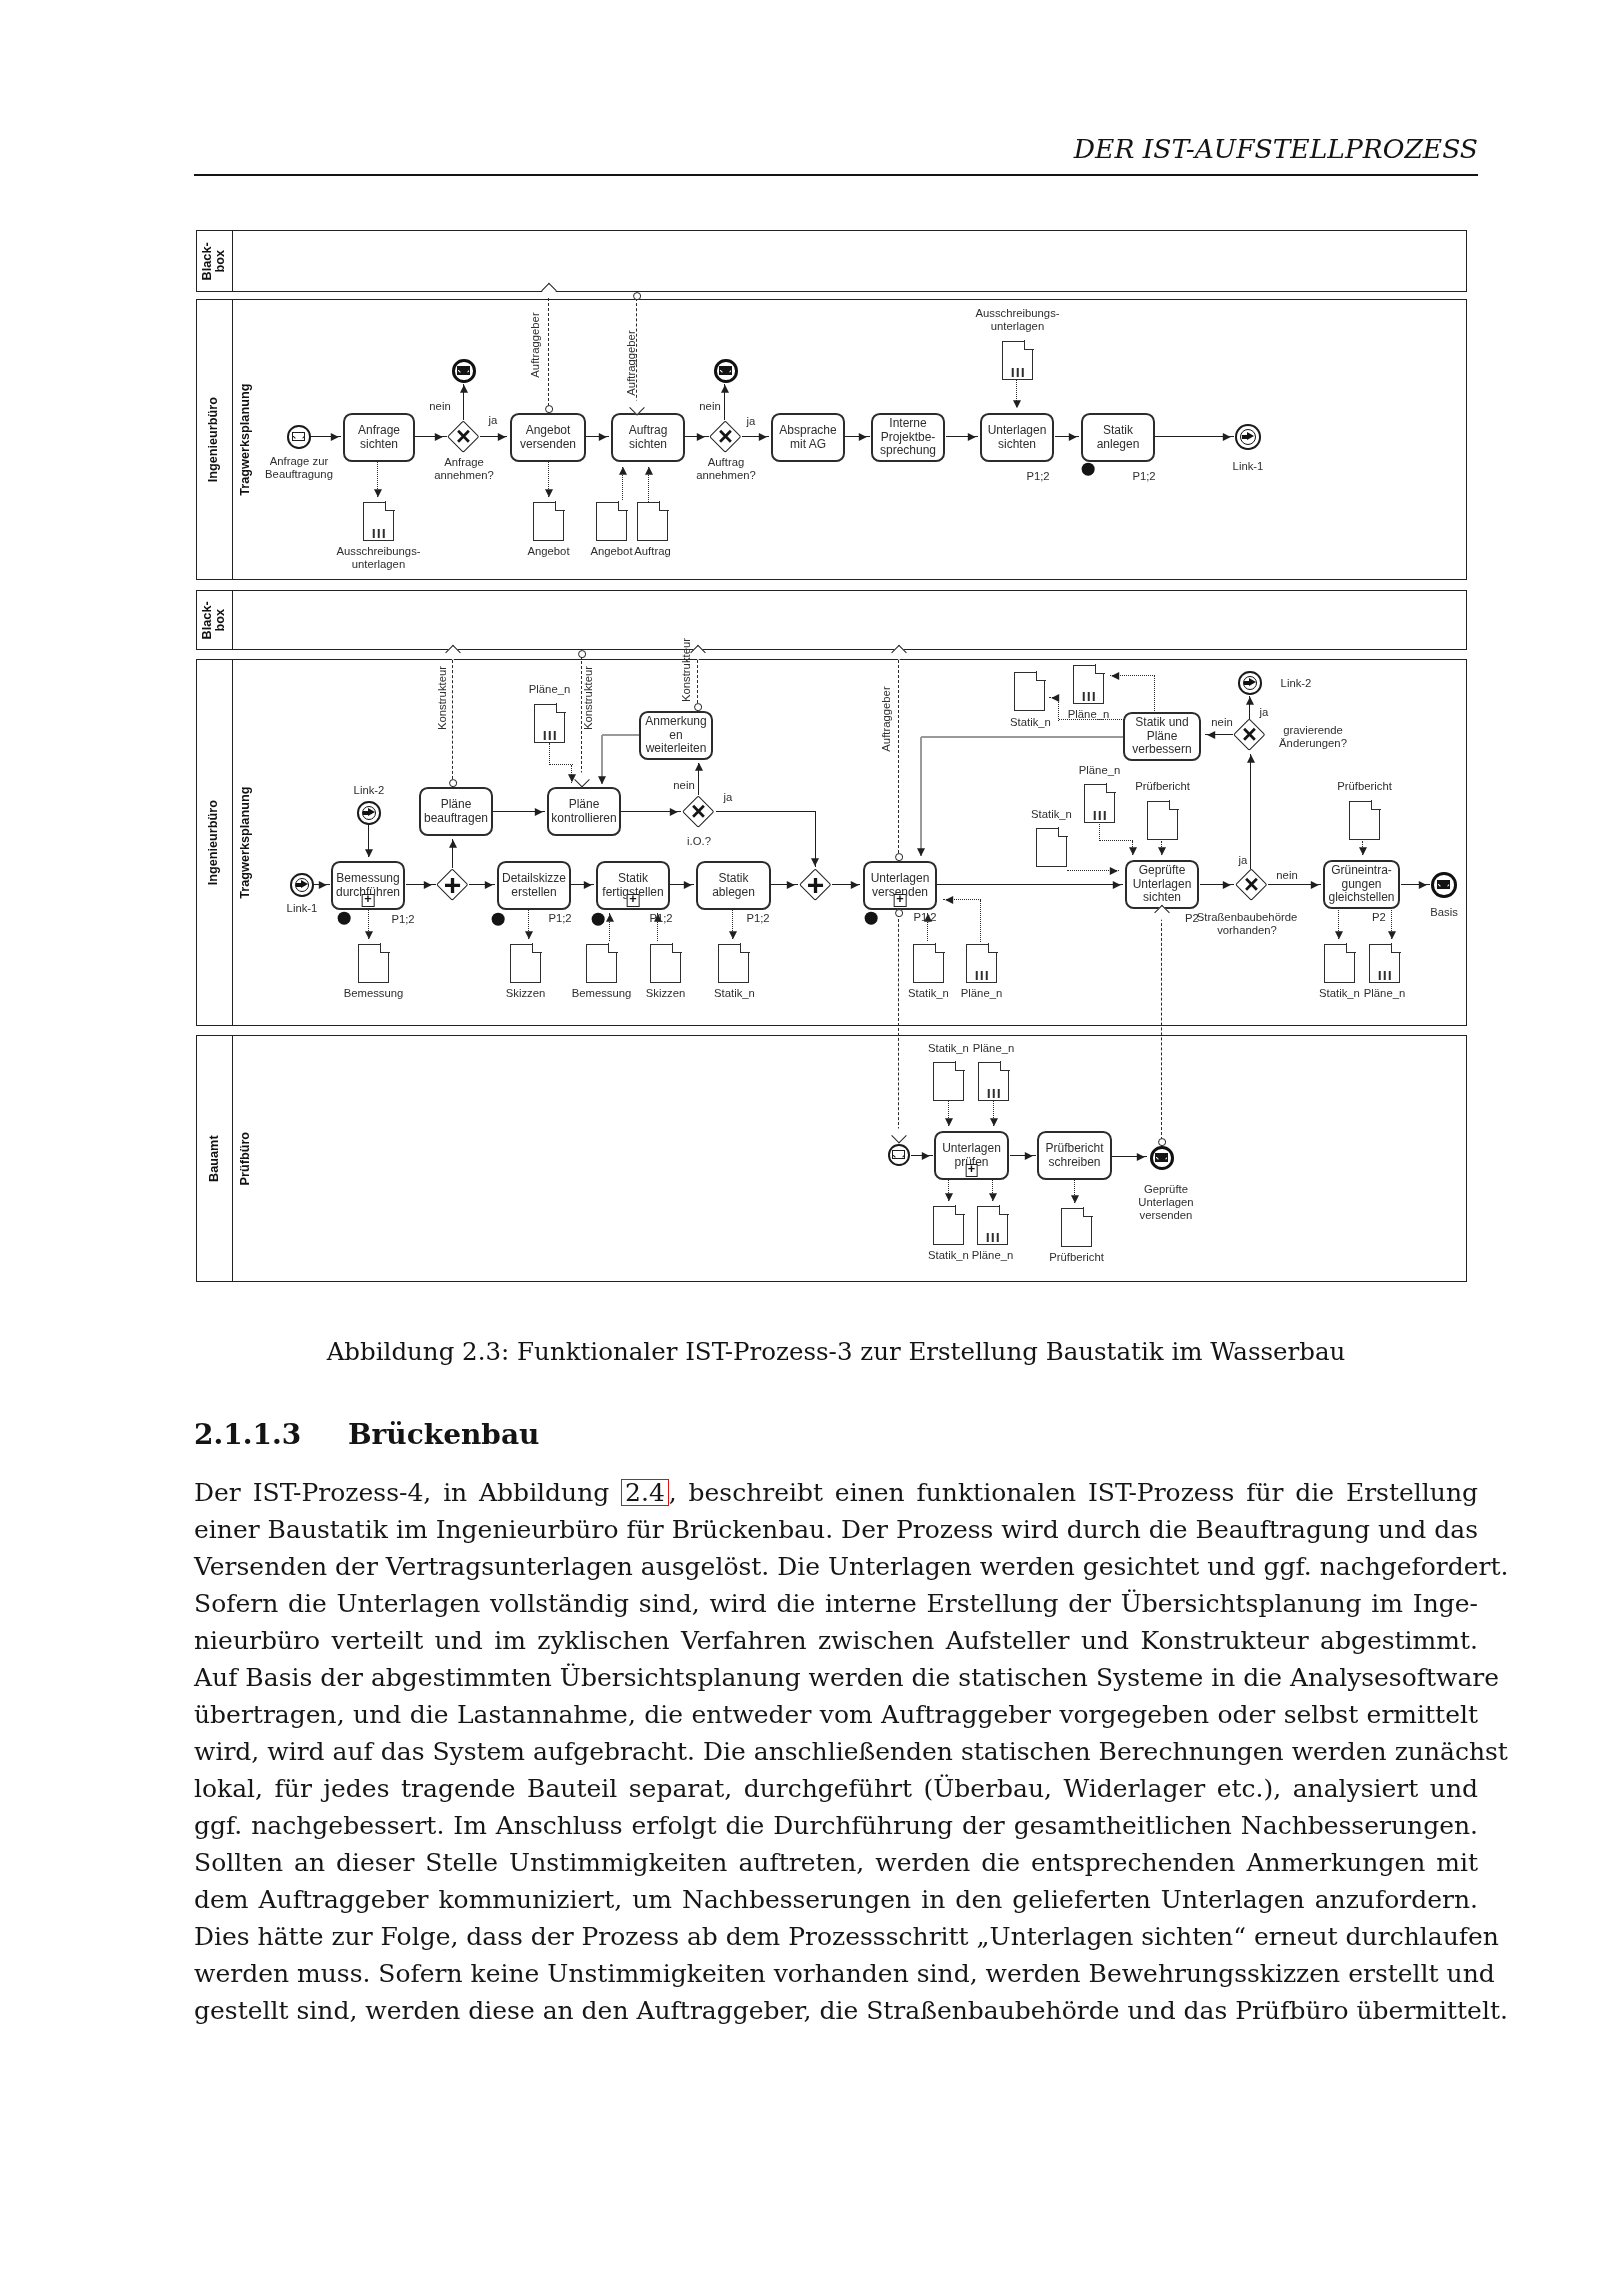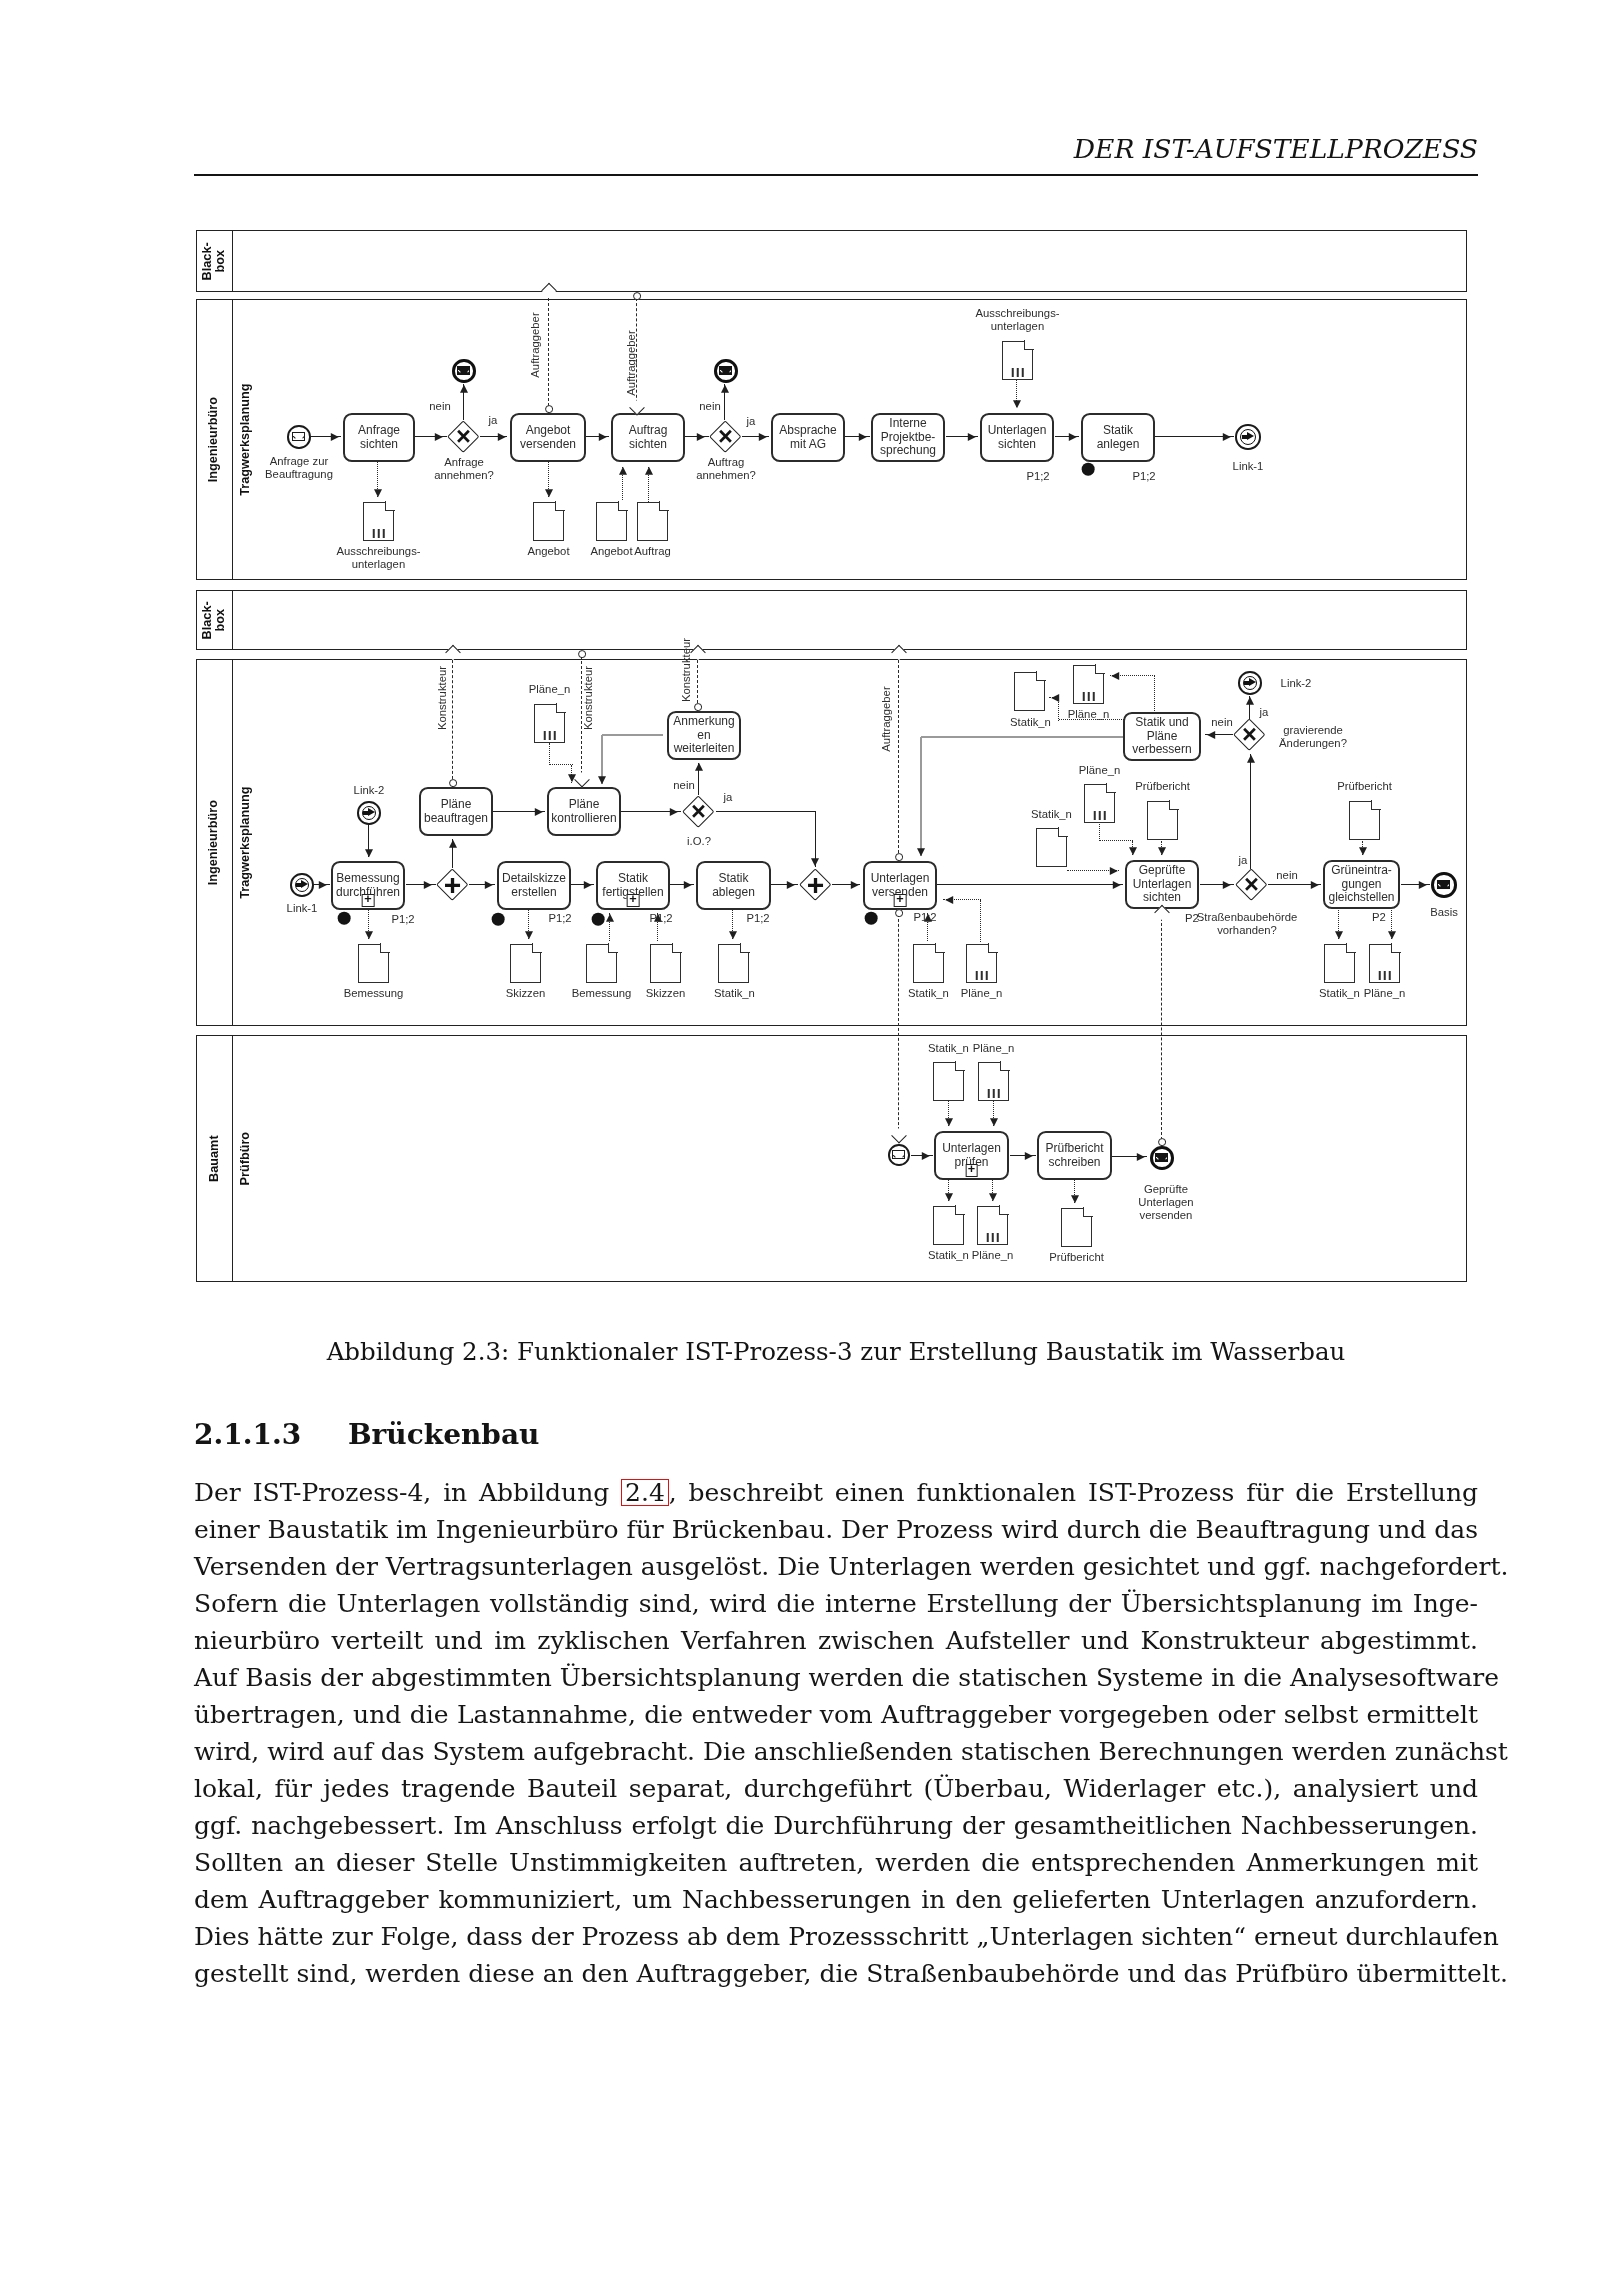--- a/index.html
+++ b/index.html
@@ -241,21 +241,21 @@
         <div class="subm">+</div>
       </div>
       <div class="task" style="left: 419px; top: 787px; width: 74px; height: 49px;">
         <span>Pläne
 beauftragen</span>
       </div>
       <div class="task" style="left: 547px; top: 787px; width: 74px; height: 49px;">
         <span>Pläne
 kontrollieren</span>
       </div>
-      <div class="task" style="left: 667px; top: 711px; width: 74px; height: 49px;">
+      <div class="task" style="left: 639px; top: 711px; width: 74px; height: 49px;">
         <span>Anmerkung
 en
 weiterleiten</span>
       </div>
       <div class="task" style="left: 497px; top: 861px; width: 74px; height: 49px;">
         <span>Detailskizze
 erstellen</span>
       </div>
       <div class="task sub" style="left: 596px; top: 861px; width: 74px; height: 49px;">
         <span>Statik
@@ -621,17 +621,18 @@
       <div class="bline">Sofern die Unterlagen vollständig sind, wird die interne Erstellung der Übersichtsplanung im Inge-</div>
       <div class="bline">nieurbüro verteilt und im zyklischen Verfahren zwischen Aufsteller und Konstrukteur abgestimmt.</div>
       <div class="bline">Auf Basis der abgestimmten Übersichtsplanung werden die statischen Systeme in die Analysesoftware</div>
       <div class="bline">übertragen, und die Lastannahme, die entweder vom Auftraggeber vorgegeben oder selbst ermittelt</div>
       <div class="bline">wird, wird auf das System aufgebracht. Die anschließenden statischen Berechnungen werden zunächst</div>
       <div class="bline">lokal, für jedes tragende Bauteil separat, durchgeführt (Überbau, Widerlager etc.), analysiert und</div>
       <div class="bline">ggf. nachgebessert. Im Anschluss erfolgt die Durchführung der gesamtheitlichen Nachbesserungen.</div>
       <div class="bline">Sollten an dieser Stelle Unstimmigkeiten auftreten, werden die entsprechenden Anmerkungen mit</div>
       <div class="bline">dem Auftraggeber kommuniziert, um Nachbesserungen in den gelieferten Unterlagen anzufordern.</div>
       <div class="bline">Dies hätte zur Folge, dass der Prozess ab dem Prozessschritt „Unterlagen sichten“ erneut durchlaufen</div>
+      <div class="bline">werden muss. Sofern keine Unstimmigkeiten vorhanden sind, werden Bewehrungsskizzen erstellt und</div>
       <div class="bline">gestellt sind, werden diese an den Auftraggeber, die Straßenbaubehörde und das Prüfbüro übermittelt.</div>
     </div>
 
 </div>
 
 
 </body></html>

